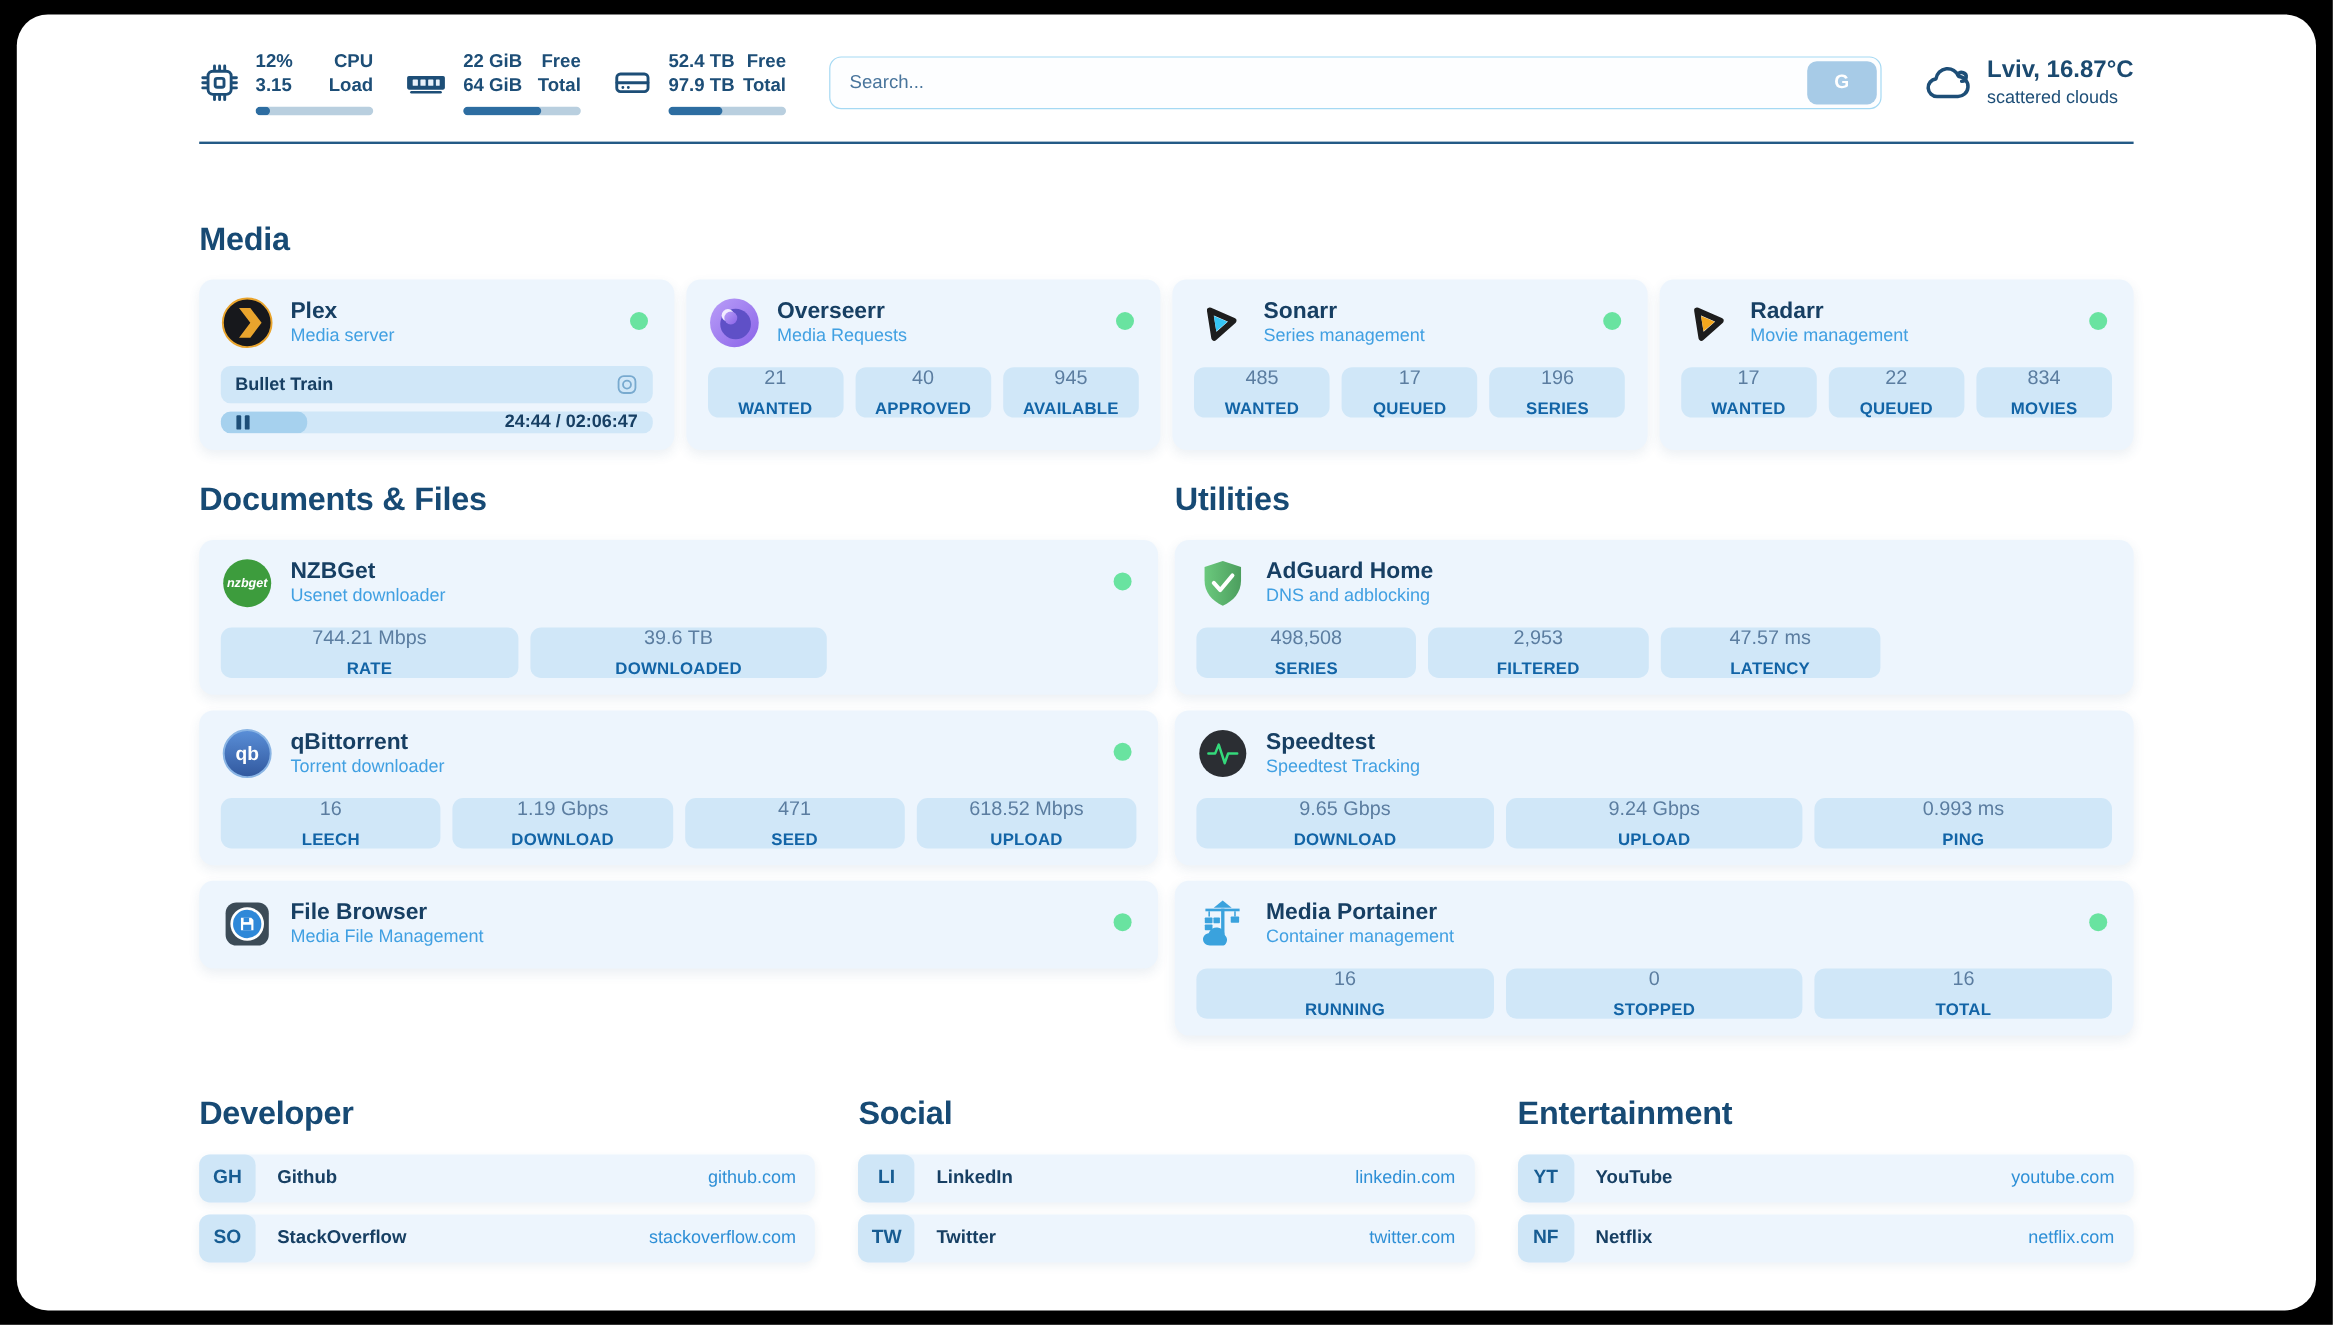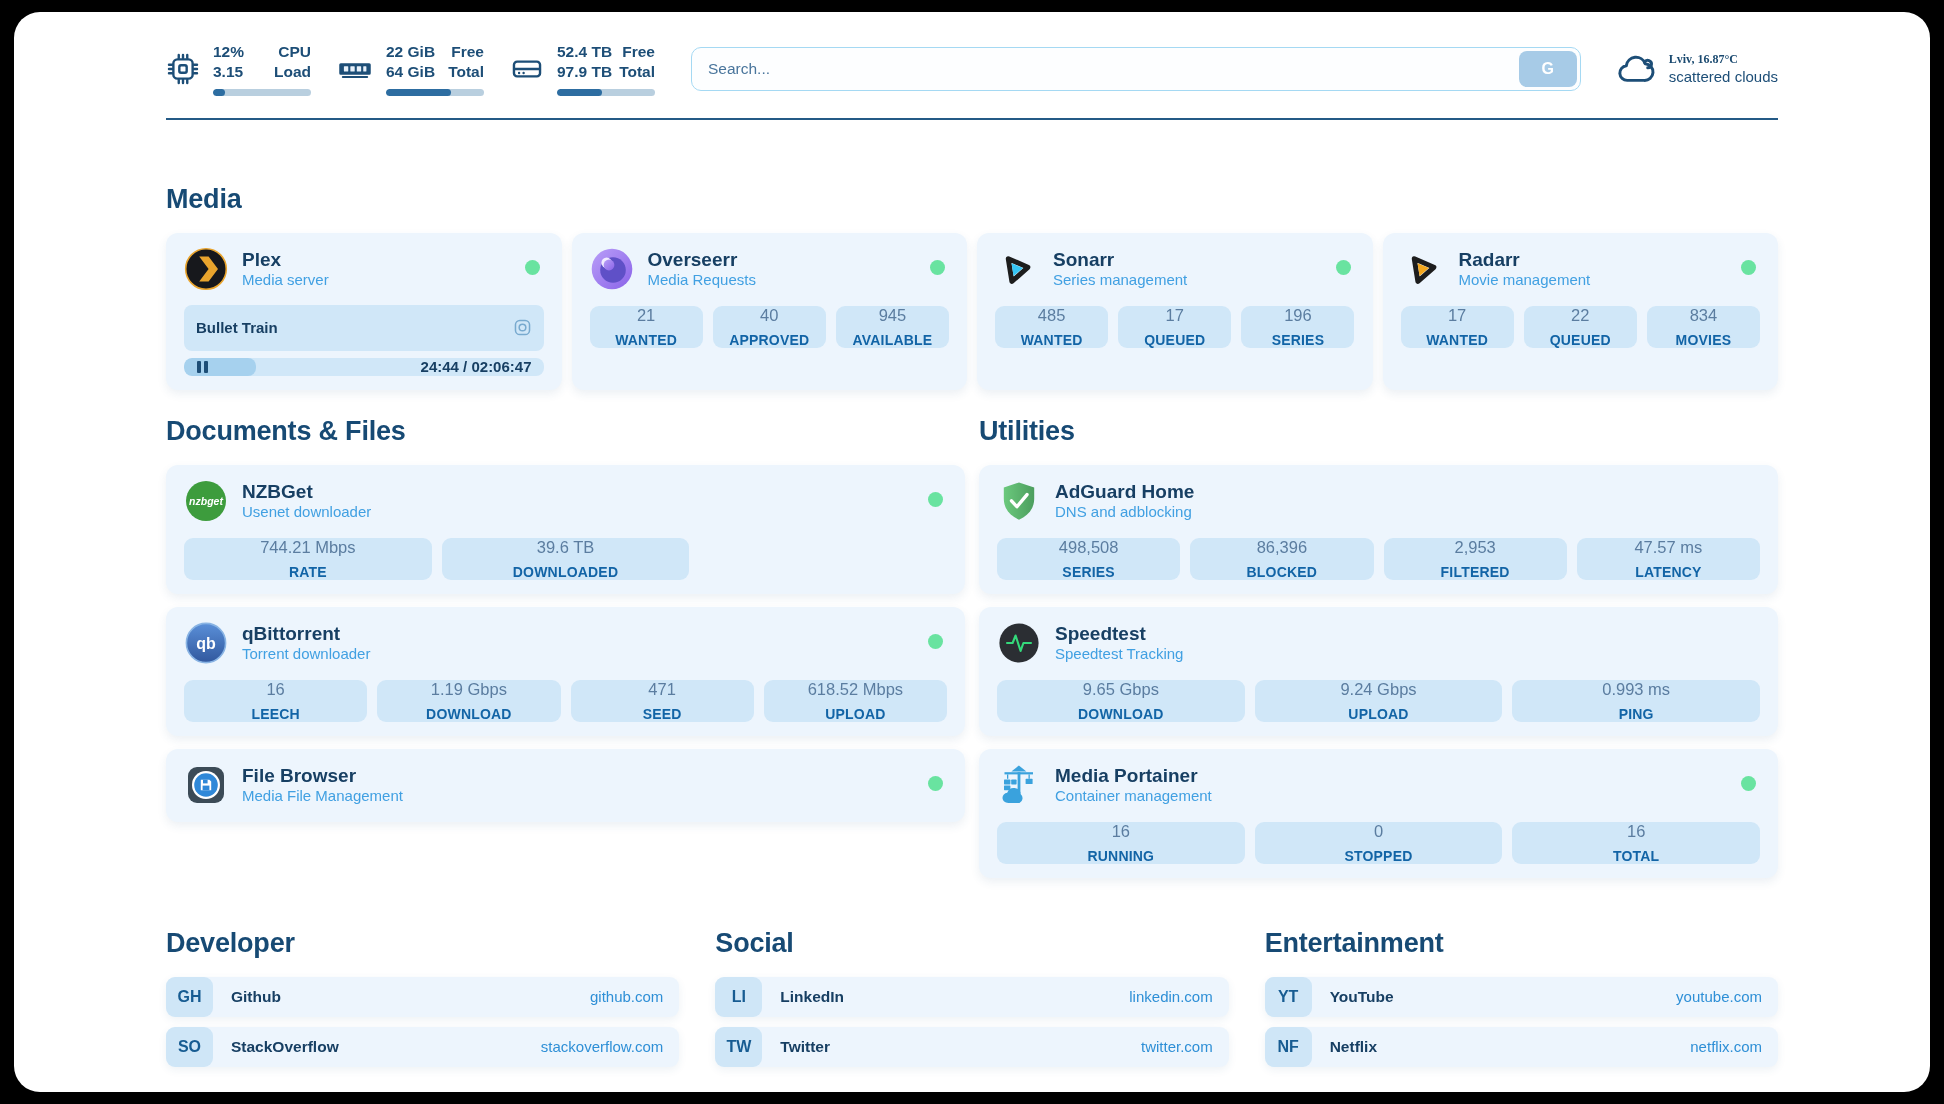--- a/index.html
+++ b/index.html
@@ -32,21 +32,21 @@
     background:#fdfeff;padding:0 72px 0 16px;font-size:15.5px;color:#1d4e77;outline:none;
     font-family:inherit;
   }
   .search input::placeholder{color:#49759c;opacity:1;}
   .g-btn{
     position:absolute;right:4px;top:4px;bottom:4px;width:58px;background:#a7cbe7;border:none;
     border-radius:8px;color:#fff;font-size:16px;font-weight:700;font-family:inherit;cursor:pointer;
   }
   .weather{display:flex;align-items:center;gap:12px;flex:none;}
   .weather-text{display:flex;flex-direction:column;line-height:1.35;}
-  .weather-loc{font-size:12px;font-weight:700;color:#1b4a70;font-family:Liberation Serif, serif;}
+  .weather-loc{font-size:20px;font-weight:700;color:#1b4a70;}
   .weather-cond{font-size:15px;color:#1d4e77;}
   .divider{border-bottom:2px solid #245a86;margin-top:22px;}
 
   
   h2.sec{font-size:27px;font-weight:600;color:#174a74;margin:0;letter-spacing:-.2px;}
   .sec-media{margin-top:64px;}
   .media-grid{display:grid;grid-template-columns:repeat(4,1fr);gap:10px;margin-top:18px;}
 
   .card{
     background:#edf5fd;border-radius:12px;padding:13px 18px 14px 18px;
@@ -60,21 +60,21 @@
   .dot{position:absolute;top:27px;right:22px;width:15px;height:15px;border-radius:50%;background:#69e3a0;}
 
   .tiles{display:grid;gap:10px;margin-top:14px;}
   .tiles.c3{grid-template-columns:repeat(3,1fr);}
   .tiles.c4{grid-template-columns:repeat(4,1fr);}
   .tile{background:#d0e7f8;border-radius:9px;height:42px;display:flex;flex-direction:column;align-items:center;justify-content:space-between;gap:2px;}
   .tile-value{font-size:16.5px;color:#5b7da0;font-weight:500;}
   .tile-label{font-size:14px;color:#1264a6;font-weight:700;letter-spacing:.2px;}
 
   
-  .media-row{margin-top:13px;height:46px;background:#d0e7f8;border-radius:8px;display:flex;align-items:center;padding:0 12px;font-size:15px;font-weight:600;color:#173f63;}
+  .media-row{margin-top:13px;height:31px;background:#d0e7f8;border-radius:8px;display:flex;align-items:center;padding:0 12px;font-size:15px;font-weight:600;color:#173f63;}
   .media-row .cast{margin-left:auto;display:flex;}
   .progress-row{margin-top:7px;height:18px;background:#d0e7f8;border-radius:8px;position:relative;display:flex;align-items:center;overflow:hidden;}
   .progress-fill{position:absolute;left:0;top:0;bottom:0;background:#a6d1ee;border-radius:8px;}
   .pause{position:relative;margin-left:13px;display:flex;gap:3.5px;}
   .pause span{width:3.5px;height:12px;background:#1d4e77;border-radius:1px;}
   .progress-time{margin-left:auto;margin-right:12px;position:relative;font-size:15px;font-weight:700;color:#173f63;}
 
   .twocol{display:grid;grid-template-columns:1fr 1fr;gap:14px;margin-top:26px;align-items:start;}
   .stack{display:flex;flex-direction:column;gap:13px;margin-top:18px;}
 
@@ -448,24 +448,20 @@
                 <span class="app-name">AdGuard Home</span>
                 <span class="app-sub">DNS and adblocking</span>
               </div>
             </div>
             <div class="tiles c4">
               <div class="tile">
                 <span class="tile-value">498,508</span>
                 <span class="tile-label">SERIES</span>
               </div>
               <div class="tile">
-                <span class="tile-value">86,396</span>
-                <span class="tile-label">BLOCKED</span>
-              </div>
-              <div class="tile">
                 <span class="tile-value">2,953</span>
                 <span class="tile-label">FILTERED</span>
               </div>
               <div class="tile">
                 <span class="tile-value">47.57 ms</span>
                 <span class="tile-label">LATENCY</span>
               </div>
             </div>
           </div>
 

